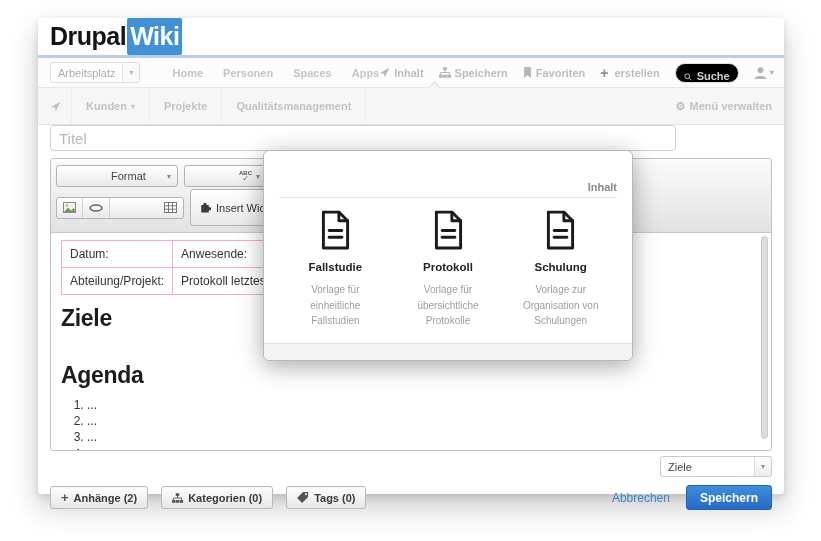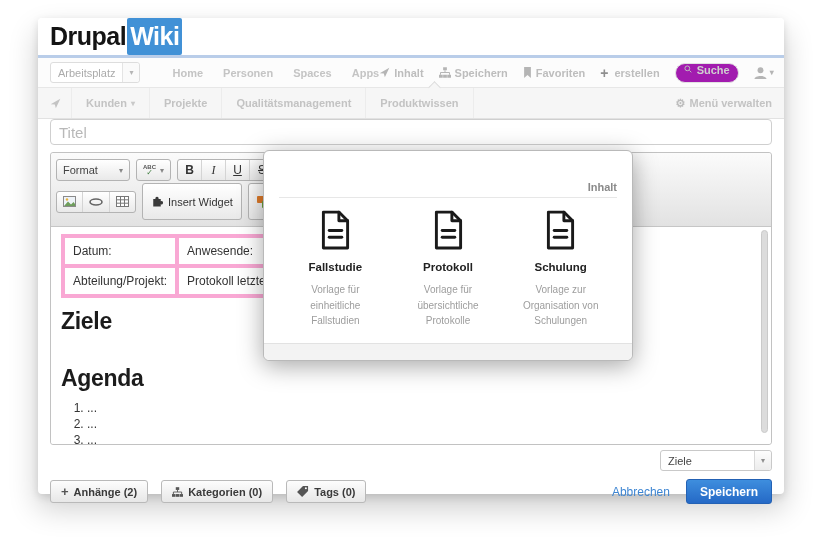--- a/index.html
+++ b/index.html
@@ -25,74 +25,74 @@
     background:#fff; border:1px solid #ddd; border-radius:3px; color:#ababab; font-size:11px; cursor:pointer; }
   .workspace-select .ws-label { flex:1; padding:0 7px; }
   .workspace-select .ws-caret { width:17px; height:100%; border-left:1px solid #e4e4e4;
     display:flex; align-items:center; justify-content:center; color:#b5b5b5; font-size:8px; background:#fafafa; border-radius:0 3px 3px 0; }
   .main-links { display:flex; gap:20px; margin-left:32px; font-weight:bold; color:#c4c4c4; }
   .main-links a { cursor:pointer; }
   .nav-right { margin-left:auto; display:flex; align-items:center; gap:15px; font-weight:bold; color:#bdbdbd; }
   .nav-ico { display:inline-flex; align-items:center; gap:4px; cursor:pointer; }
   .nav-ico svg { display:block; }
   .create-plus { color:#8f8f8f; font-size:14px; font-weight:bold; margin-right:2px; }
-  .search-pill { display:flex; align-items:flex-start; gap:5px; width:64px; height:20px;
-    border:1px solid #e2e2e2; border-radius:11px; padding:0 8px; color:#cfcfcf; font-weight:bold; cursor:text; background:#a21caf; }
+  .search-pill { display:flex; align-items:flex-end; gap:5px; width:64px; height:20px;
+    border:1px solid #e2e2e2; border-radius:11px; padding:0 8px; color:#cfcfcf; font-weight:bold; cursor:text; background:#000000; }
   .user-menu { display:flex; align-items:center; gap:3px; cursor:pointer; color:#b5b5b5; }
   .nav-notch { position:absolute; bottom:-5px; left:392px; width:9px; height:9px; background:#f6f6f6;
     border-left:1px solid #dcdcdc; border-top:1px solid #dcdcdc; transform:rotate(45deg); z-index:2; }
 
   
-  .secondary-nav { height:32px; display:flex; align-items:center; background:#f6f6f6;
+  .secondary-nav { height:38px; display:flex; align-items:center; background:#f6f6f6;
     border-top:1px solid #e7e7e7; border-bottom:1px solid #e2e2e2; padding:0 12px;
     font-size:11px; color:#c3c3c3; font-weight:bold; }
   .snav-item { padding:0 14px; border-right:1px solid #ececec; cursor:pointer; display:flex; align-items:center; gap:4px; height:100%; }
   .snav-item:first-of-type { border-left:1px solid #ececec; margin-left:10px; }
   .snav-caret { font-size:8px; color:#c9c9c9; }
   .snav-right { margin-left:auto; display:flex; align-items:center; gap:4px; cursor:pointer; }
   .gear { font-size:11px; color:#bdbdbd; }
 
   
   .breadcrumb { padding:7px 12px 5px; font-size:11px; color:#9a9a9a; background:#fff; }
   .breadcrumb .sep { margin:0 4px; color:#b5b5b5; }
   .breadcrumb b { color:#2b2b2b; }
 
   
-  .title-input { display:block; width:722px; height:26px; margin:0 12px; padding:0 8px;
+  .title-input { display:block; width:626px; height:26px; margin:0 12px; padding:0 8px;
     border:1px solid #cfcfcf; border-radius:4px; font-size:15px; color:#333;
     font-family:"Liberation Sans", sans-serif; outline:none; }
   .title-input::placeholder { color:#b8b8b8; }
 
   
   .editor { margin:7px 12px 0; border:1px solid #c2c2c2; border-radius:3px; }
   .toolbar { background:linear-gradient(#fbfbfb,#e2e2e2); border-bottom:1px solid #c6c6c6;
     padding:4px 5px; border-radius:3px 3px 0 0; }
   .tb-row { display:flex; align-items:center; gap:6px; margin:2px 0; }
   .btn-group { display:inline-flex; border:1px solid #b3b3b3; border-radius:3px;
     background:linear-gradient(#fff,#e9e9e9); overflow:hidden; }
   .tb-btn { display:flex; align-items:center; justify-content:center; min-width:24px; height:20px;
     padding:0 6px; font-size:12px; color:#333; border-right:1px solid #d4d4d4; cursor:pointer; background:transparent; }
-  .tb-btn:last-child { border-right:none; }
+  .tb-btn:last-child { border-right:none;margin-left:48px; }
   .tb-btn.pressed { background:linear-gradient(#9d9d9d,#6f6f6f); }
   .fmt { width:72px; justify-content:space-between; font-size:11px; color:#444; }
   .fmt .caret, .tb-caret { font-size:8px; color:#888; }
   .b { font-weight:bold; } .i { font-style:italic; font-family:"Liberation Serif", serif; }
   .u { text-decoration:underline; } .s { text-decoration:line-through; }
   .spell { display:flex; flex-direction:column; line-height:1; align-items:center; }
   .spell .abc { font-size:6px; font-weight:bold; color:#555; }
   .spell .chk { font-size:8px; color:#3c7c3c; margin-top:-1px; }
   .wide-btn { display:inline-flex; align-items:center; gap:5px; height:37px; padding:0 8px;
     border:1px solid #b3b3b3; border-radius:3px; background:linear-gradient(#fff,#e9e9e9);
     font-size:11px; color:#333; cursor:pointer; white-space:nowrap; }
 
   .content { position:relative; height:217px; background:#fff; overflow:hidden; padding:7px 10px; border-radius:0 0 3px 3px; }
   .v-scrollbar { position:absolute; top:3px; right:3px; bottom:3px; width:7px; }
   .v-thumb { width:7px; height:96%; background:#dcdcdc; border:1px solid #cacaca; border-radius:4px; }
   .doc-table { border-collapse:collapse; width:480px; font-size:12px; color:#333; }
-  .doc-table td { border:4px solid #f9a8d4; padding:6px 8px; }
+  .doc-table td { border:1px solid #f9a8d4; padding:6px 8px; }
   .doc-table td:first-child { width:92px; }
   .content h2 { font-size:23px; color:#1c1c1c; letter-spacing:-0.3px; }
   .h-ziele { margin-top:10px; }
   .h-agenda { margin-top:30px; }
   .content ol { margin:8px 0 0 26px; font-size:12px; color:#333; line-height:1.35; }
 
   
   .space-row { margin:5px 12px 0; display:flex; justify-content:flex-end; }
   .space-select { display:flex; align-items:center; width:112px; height:21px; background:#fff;
     border:1px solid #c9c9c9; border-radius:3px; font-size:11px; color:#444; cursor:pointer; }
@@ -208,23 +208,20 @@
         </svg>
       <span class="snav-item">
         <span>Kunden</span>
         <span class="snav-caret">▾</span>
       </span>
       <span class="snav-item">
         <span>Projekte</span>
       </span>
       <span class="snav-item">
         <span>Qualitätsmanagement</span>
-      </span>
-      <span class="snav-item">
-        <span>Produktwissen</span>
       </span>
       <span class="snav-right">
         <span class="gear">⚙</span>
         <span>Menü verwalten</span>
       </span>
     </div>
 
 
     <input class="title-input" type="text" placeholder="Titel" style="">
 

